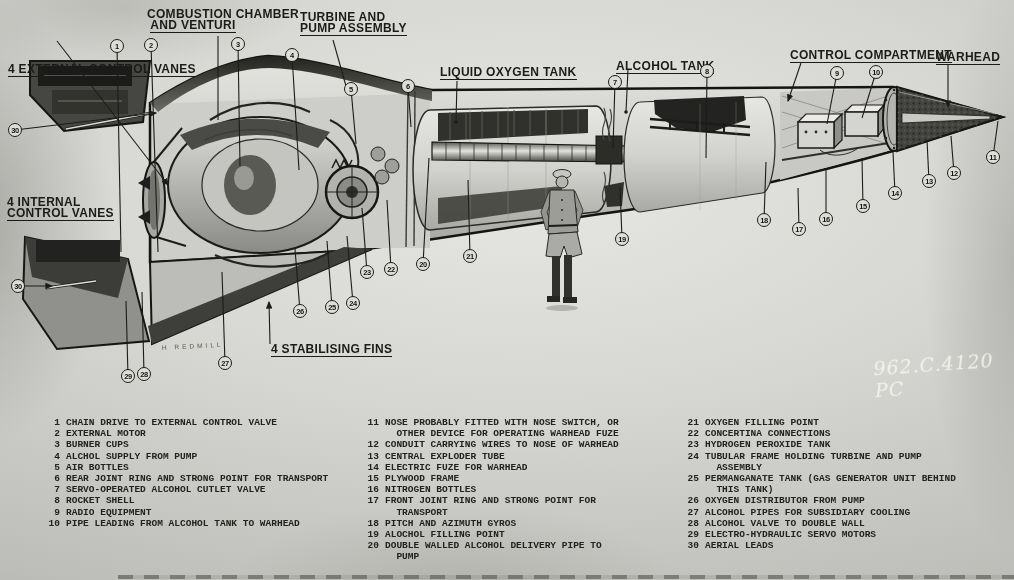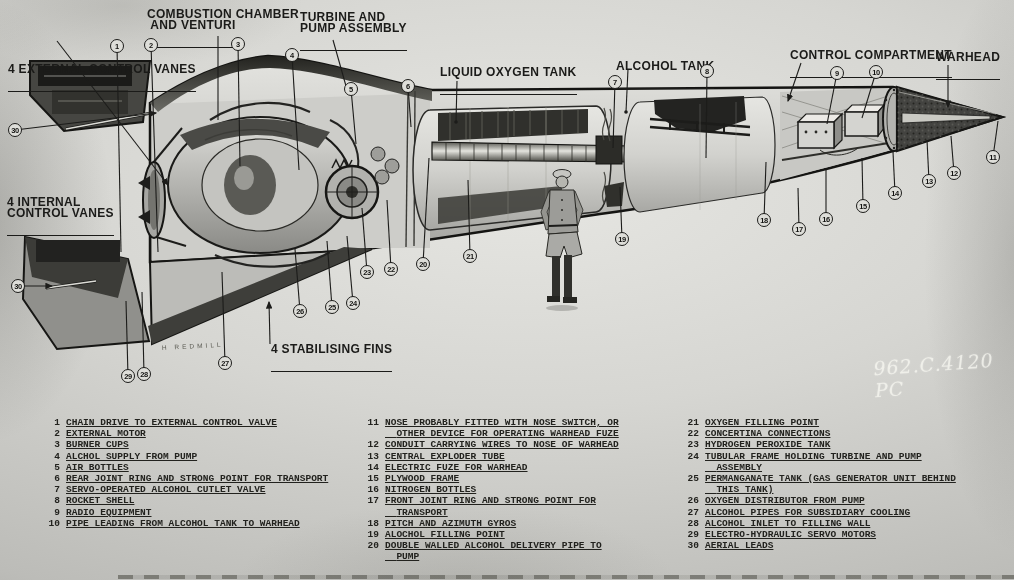--- a/index.html
+++ b/index.html
@@ -17,37 +17,37 @@
       radial-gradient(ellipse 260px 90px at 12% 1%, rgba(90,90,84,.18), transparent 70%);
   }
   svg.art,svg.overlay{position:absolute;left:0;top:0;pointer-events:none;}
   svg.overlay{z-index:5;}
   .leader{stroke:#1c1c1a;stroke-width:1.1;fill:none;}
 
   .dlabel{position:absolute;z-index:6;color:#1b1b19;font-weight:bold;font-size:12px;
     letter-spacing:.3px;line-height:11px;white-space:nowrap;}
   .dlabel.center{text-align:center;}
   .lbl-line span{display:inline-block;}
-  .lbl-line span.u{border-bottom:1.5px solid #1b1b19;padding-bottom:16px;}
+  .lbl-line span.u{border-bottom:1.5px solid #1b1b19;padding-bottom:1px;}
 
   .callout{position:absolute;z-index:7;width:14px;height:14px;border:1.3px solid #1c1c1a;
     border-radius:50%;background:#dedeD9;color:#141412;font-size:7.5px;font-weight:bold;
     display:flex;align-items:center;justify-content:center;transform:translate(-50%,-50%);
     box-sizing:border-box;letter-spacing:-.3px;}
 
   .legend{position:absolute;top:417px;left:0;width:100%;z-index:6;
     font-family:"Liberation Mono",monospace;font-weight:700;font-size:9.5px;
     line-height:11.2px;color:#22221e;}
   .leg-col{position:absolute;top:0;}
   .leg-col.c1{left:38px;}
   .leg-col.c2{left:357px;}
   .leg-col.c3{left:677px;}
   .leg-item{display:flex;}
   .leg-n{flex:0 0 22px;text-align:right;margin-right:6px;}
-  .leg-t{white-space:pre-wrap;text-decoration:underline;}
+  .leg-t{white-space:pre-wrap;}
 
   .watermark{position:absolute;left:874px;top:352px;z-index:8;width:150px;
     font-family:"DejaVu Serif",serif;font-style:italic;font-size:19px;letter-spacing:1px;
     color:rgba(246,246,240,.72);transform:rotate(-4deg);text-shadow:0 0 2px rgba(255,255,255,.35);}
 
   .bottom-strip{position:absolute;left:118px;top:575px;width:896px;height:4px;z-index:6;
     background:repeating-linear-gradient(90deg, rgba(70,70,62,.55) 0 15px, rgba(70,70,62,.12) 15px 26px);
     filter:blur(.7px);}
 </style>
 </head>
@@ -479,21 +479,21 @@
         <div class="leg-item">
           <span class="leg-n">26</span>
           <span class="leg-t">OXYGEN DISTRIBUTOR FROM PUMP</span>
         </div>
         <div class="leg-item">
           <span class="leg-n">27</span>
           <span class="leg-t">ALCOHOL PIPES FOR SUBSIDIARY COOLING</span>
         </div>
         <div class="leg-item">
           <span class="leg-n">28</span>
-          <span class="leg-t">ALCOHOL INLET TO FILLING WALL</span>
+          <span class="leg-t">ALCOHOL VALVE TO DOUBLE WALL</span>
         </div>
         <div class="leg-item">
           <span class="leg-n">29</span>
           <span class="leg-t">ELECTRO-HYDRAULIC SERVO MOTORS</span>
         </div>
         <div class="leg-item">
           <span class="leg-n">30</span>
           <span class="leg-t">AERIAL LEADS</span>
         </div>
       </div>

